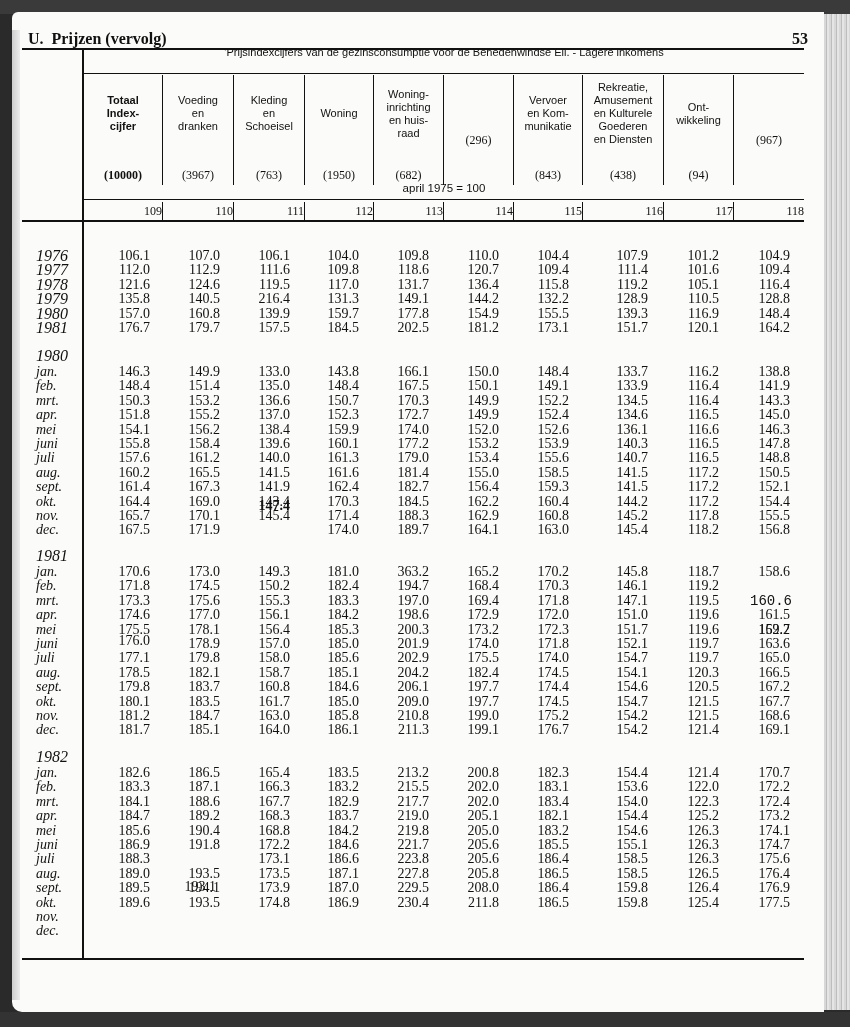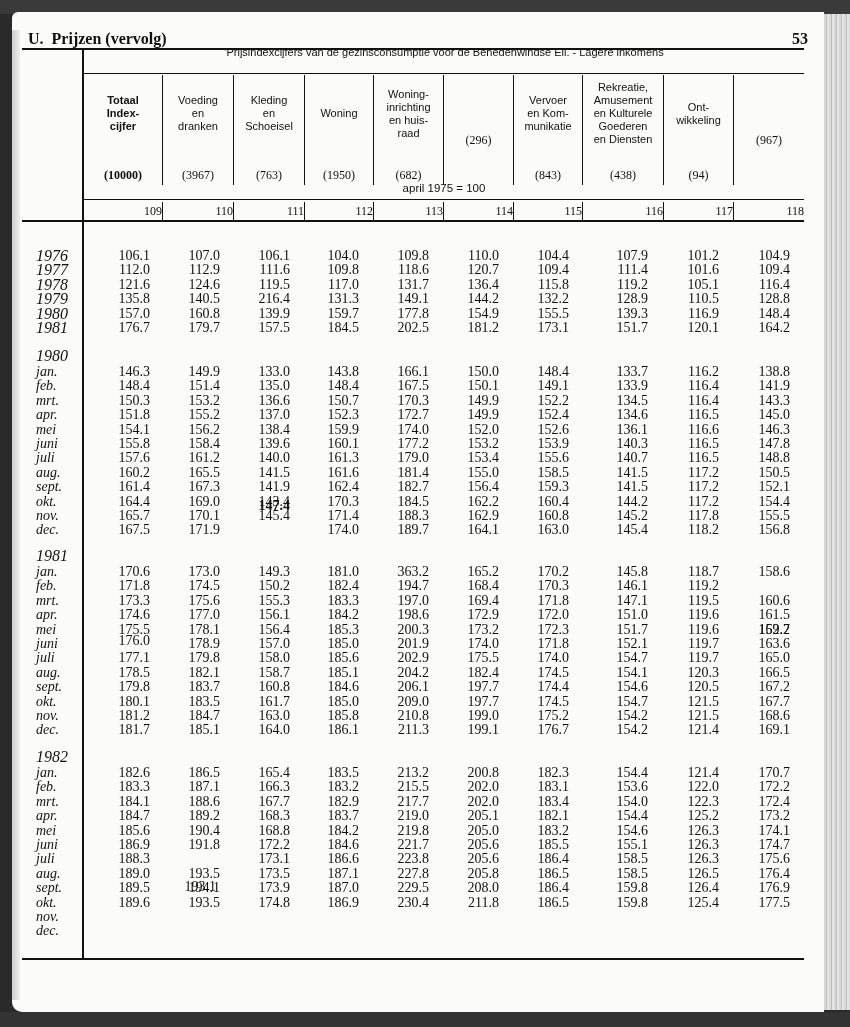--- a/index.html
+++ b/index.html
@@ -371,21 +371,21 @@
     <div class="rowlbl" style="top:593.8px;">mrt.</div>
     <div class="cell" style="top:593.8px;left:110px;">173.3</div>
     <div class="cell" style="top:593.8px;left:180px;">175.6</div>
     <div class="cell" style="top:593.8px;left:250px;">155.3</div>
     <div class="cell" style="top:593.8px;left:319px;">183.3</div>
     <div class="cell" style="top:593.8px;left:389px;">197.0</div>
     <div class="cell" style="top:593.8px;left:459px;">169.4</div>
     <div class="cell" style="top:593.8px;left:529px;">171.8</div>
     <div class="cell" style="top:593.8px;left:608px;">147.1</div>
     <div class="cell" style="top:593.8px;left:679px;">119.5</div>
-    <div class="cell" style="top:593.8px;left:750px;">160.6</div>
+    <div class="cell" style="top:593.8px;left:750px;font-family:Liberation Mono, monospace;">160.6</div>
     <div class="rowlbl" style="top:608.1999999999999px;">apr.</div>
     <div class="cell" style="top:608.1999999999999px;left:110px;">174.6</div>
     <div class="cell" style="top:608.1999999999999px;left:180px;">177.0</div>
     <div class="cell" style="top:608.1999999999999px;left:250px;">156.1</div>
     <div class="cell" style="top:608.1999999999999px;left:319px;">184.2</div>
     <div class="cell" style="top:608.1999999999999px;left:389px;">198.6</div>
     <div class="cell" style="top:608.1999999999999px;left:459px;">172.9</div>
     <div class="cell" style="top:608.1999999999999px;left:529px;">172.0</div>
     <div class="cell" style="top:608.1999999999999px;left:608px;">151.0</div>
     <div class="cell" style="top:608.1999999999999px;left:679px;">119.6</div>

